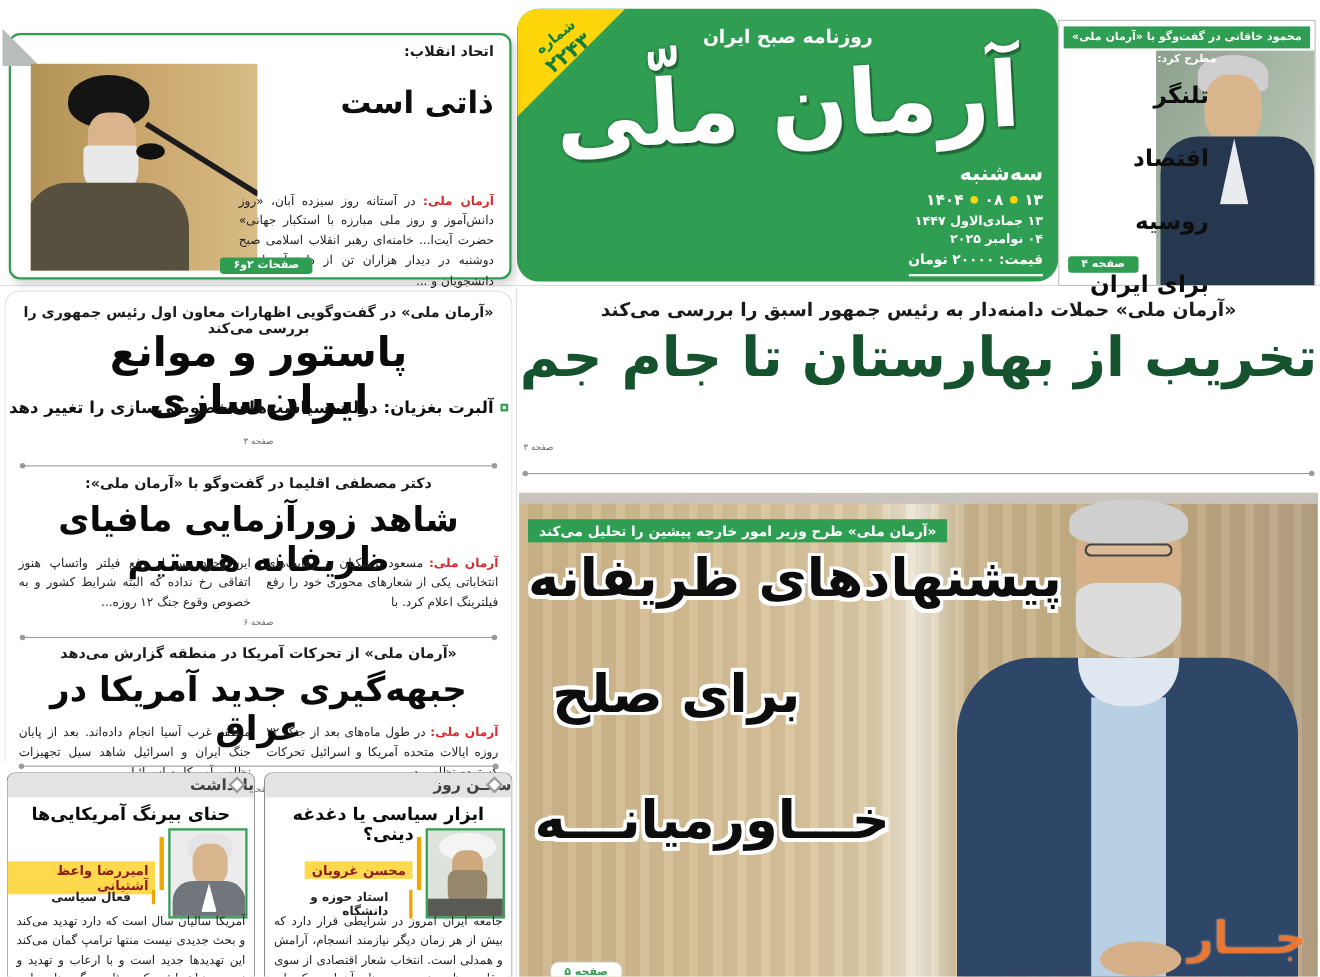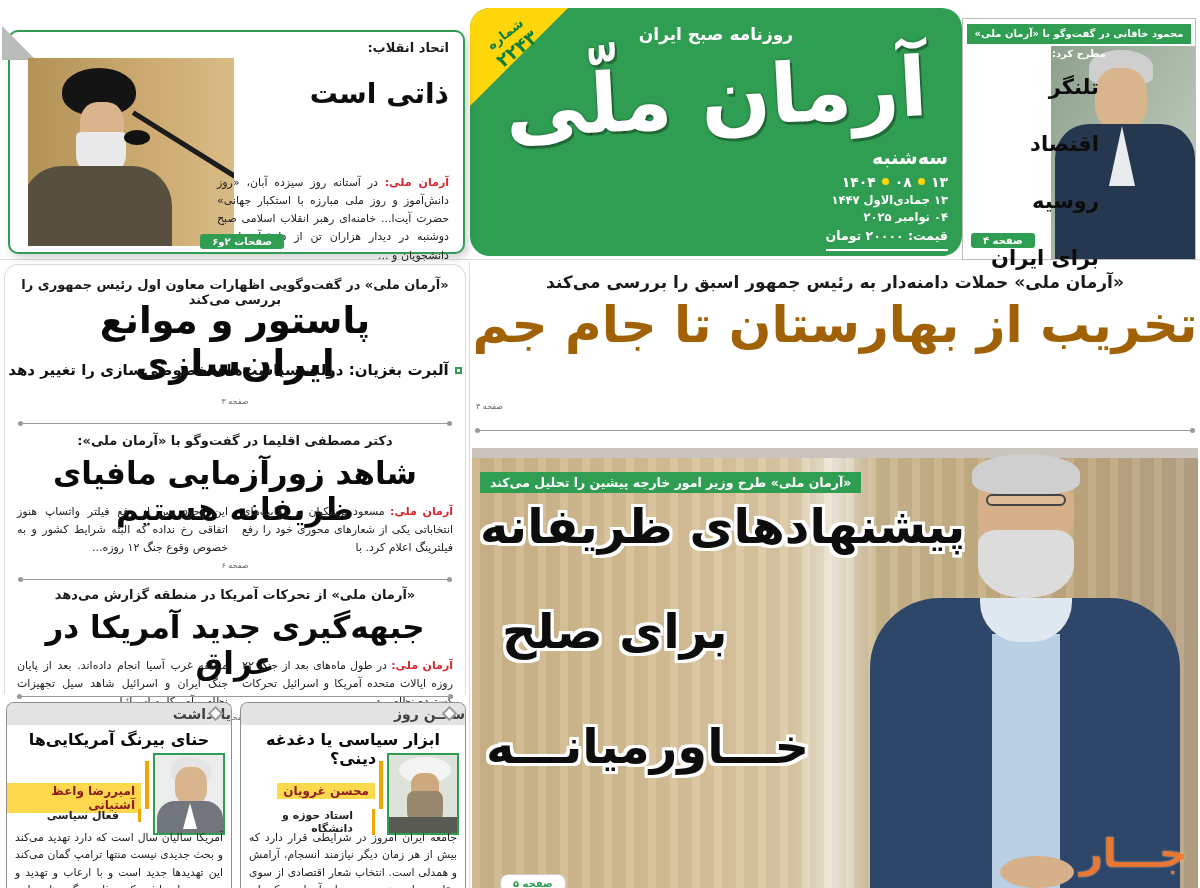--- a/index.html
+++ b/index.html
@@ -67,21 +67,21 @@
   .tr-kicker { left:4px; right:4px; top:5px; height:20px; background:#2f9e52; color:#fff;
                font-size:10px; font-weight:bold; text-align:center; line-height:20px; }
   .tr-headline { right:96px; top:40px; width:134px; text-align:right; font-size:21px;
                  font-weight:bold; line-height:57px; color:#0d0d0d; z-index:3; }
   .tr-tag { left:8px; top:214px; }
 
   
   .lead-band { left:472px; top:262px; width:726px; height:184px; }
   .lead-kicker { top:10px; left:0; width:100%; font-size:17px; }
   .lead-headline { top:34px; left:0; width:100%; text-align:center; font-size:50px;
-                   font-weight:bold; color:#a16207; letter-spacing:-1px; }
+                   font-weight:bold; color:#14532d; letter-spacing:-1px; }
   .lead-sub { top:126px; left:0; width:100%; font-size:17px; font-weight:bold; color:#111; }
   .lead-page { left:4px; top:140px; }
   .lead-div { top:168px; left:4px; right:4px; position:absolute; }
 
   
   .zarif { left:472px; top:448px; width:726px; height:440px; overflow:hidden;
            background:linear-gradient(90deg,#cdb488 0%,#d8c29a 30%,#dcc9a4 44%,
                       #efe8da 50%,#c9b58d 56%,#c3aa7e 78%,#b6a284 100%); }
   .z-stripes { inset:0; background:repeating-linear-gradient(90deg, rgba(255,255,255,.07) 0 8px,
                rgba(0,0,0,.04) 8px 22px); }

